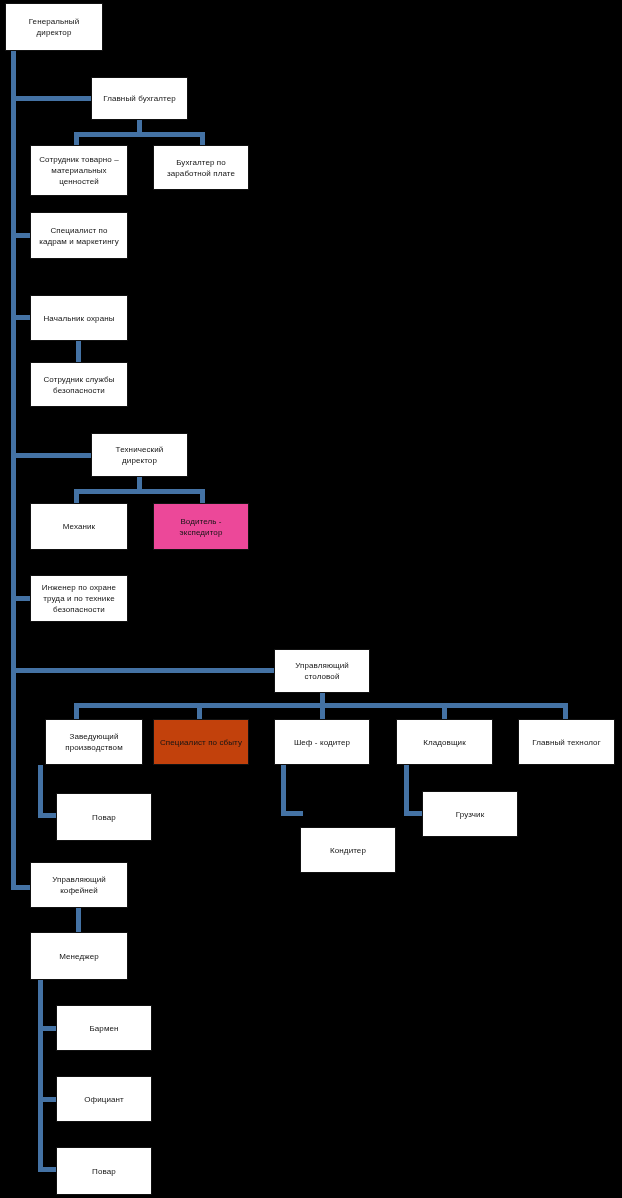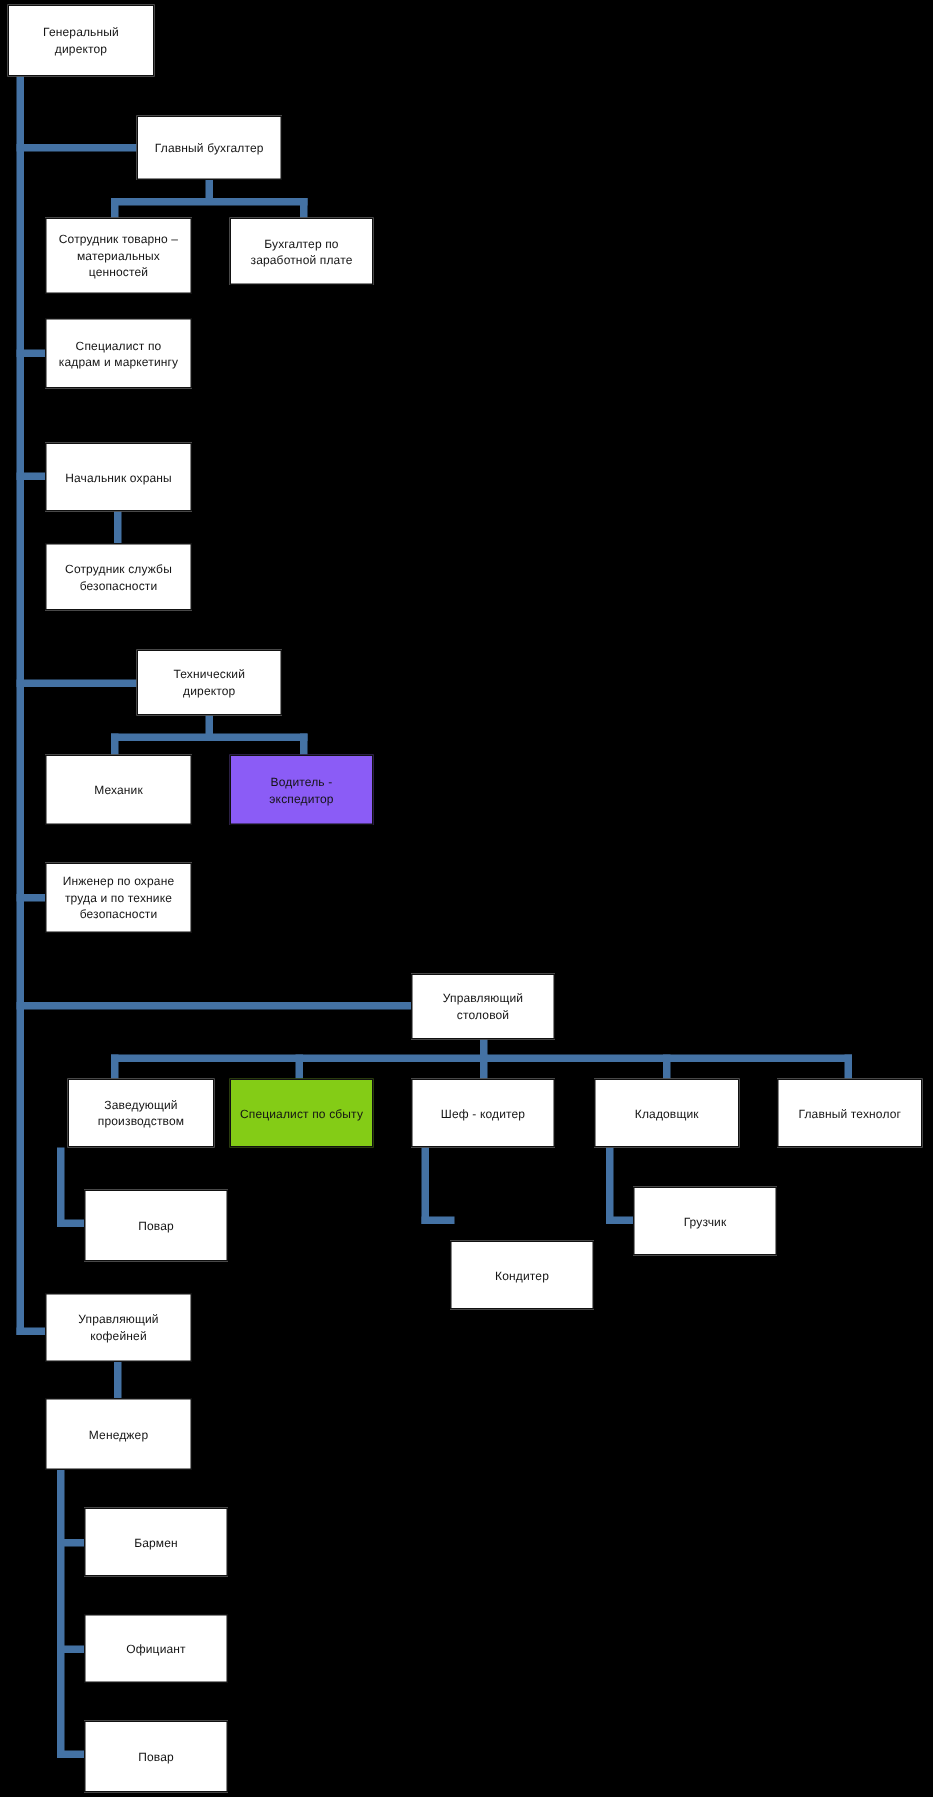--- a/index.html
+++ b/index.html
@@ -112,38 +112,38 @@
         <span>Сотрудник  службы
 безопасности</span>
       </div>
       <div class="node" style="left: 91px; top: 433px; width: 97px; height: 44px; background: rgb(255, 255, 255); border-color: rgb(17, 17, 17); color: rgb(20, 20, 20);">
         <span>Технический
 директор</span>
       </div>
       <div class="node" style="left: 30px; top: 503px; width: 98px; height: 47px; background: rgb(255, 255, 255); border-color: rgb(17, 17, 17); color: rgb(20, 20, 20);">
         <span>Механик</span>
       </div>
-      <div class="node" style="left: 153px; top: 503px; width: 96px; height: 47px; background: #8b5cf6; border-color: rgb(17, 17, 17); color: rgb(20, 20, 20);">
+      <div class="node" style="left: 153px; top: 503px; width: 96px; height: 47px; background: #ec4899; border-color: rgb(17, 17, 17); color: rgb(20, 20, 20);">
         <span>Водитель  -
 экспедитор</span>
       </div>
       <div class="node" style="left: 30px; top: 575px; width: 98px; height: 47px; background: rgb(255, 255, 255); border-color: rgb(17, 17, 17); color: rgb(20, 20, 20);">
         <span>Инженер  по охране
 труда и по технике
 безопасности</span>
       </div>
       <div class="node" style="left: 274px; top: 649px; width: 96px; height: 44px; background: rgb(255, 255, 255); border-color: rgb(17, 17, 17); color: rgb(20, 20, 20);">
         <span>Управляющий
 столовой</span>
       </div>
       <div class="node" style="left: 30px; top: 719px; width: 98px; height: 46px; background: rgb(255, 255, 255); border-color: rgb(17, 17, 17); color: rgb(20, 20, 20); margin-left: 15px;">
         <span>Заведующий
 производством</span>
       </div>
-      <div class="node" style="left: 153px; top: 719px; width: 96px; height: 46px; background: #84cc16; border-color: rgb(17, 17, 17); color: rgb(20, 20, 20);">
+      <div class="node" style="left: 153px; top: 719px; width: 96px; height: 46px; background: #c2410c; border-color: rgb(17, 17, 17); color: rgb(20, 20, 20);">
         <span>Специалист  по сбыту</span>
       </div>
       <div class="node" style="left: 274px; top: 719px; width: 96px; height: 46px; background: rgb(255, 255, 255); border-color: rgb(17, 17, 17); color: rgb(20, 20, 20);">
         <span>Шеф - кодитер</span>
       </div>
       <div class="node" style="left: 396px; top: 719px; width: 97px; height: 46px; background: rgb(255, 255, 255); border-color: rgb(17, 17, 17); color: rgb(20, 20, 20);">
         <span>Кладовщик</span>
       </div>
       <div class="node" style="left: 518px; top: 719px; width: 97px; height: 46px; background: rgb(255, 255, 255); border-color: rgb(17, 17, 17); color: rgb(20, 20, 20);">
         <span>Главный технолог</span>

